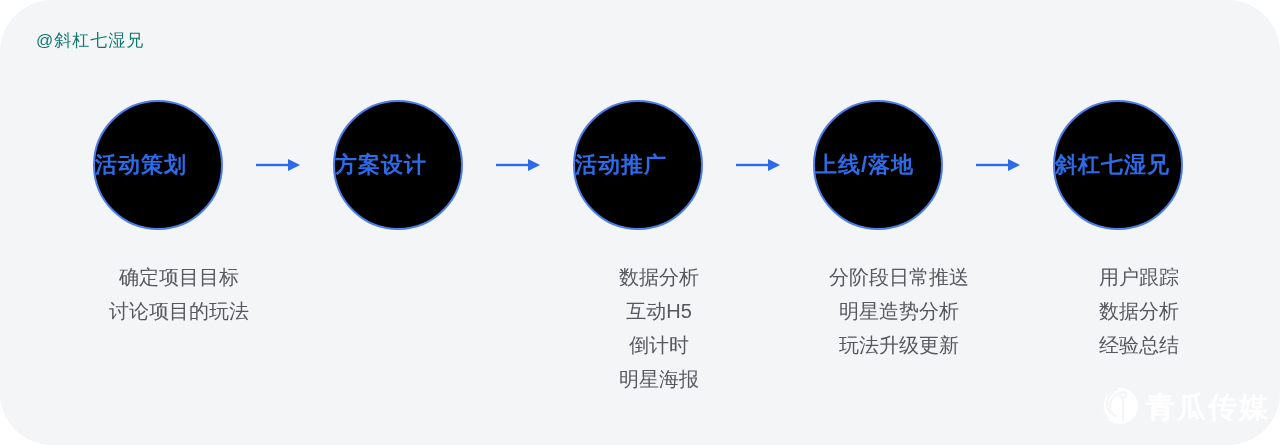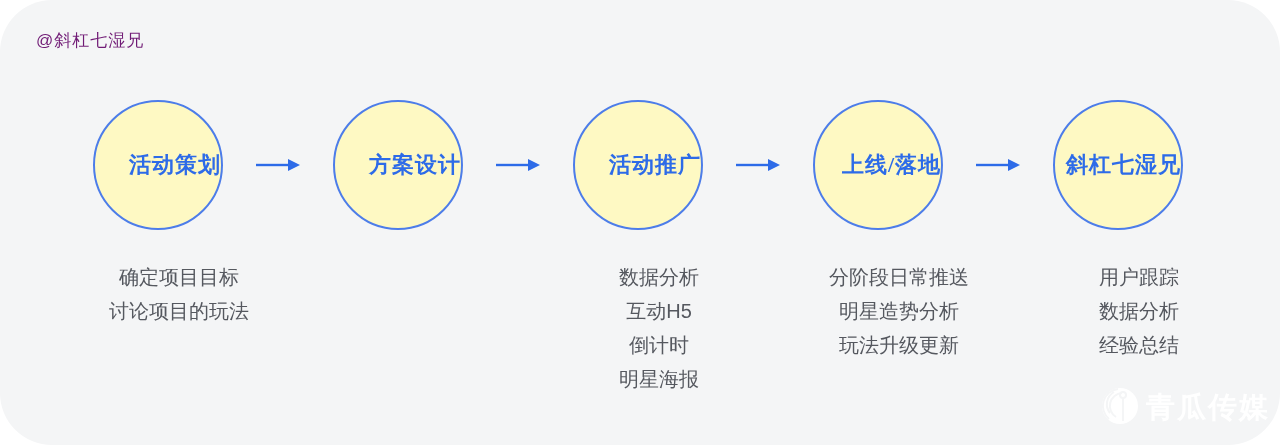--- a/index.html
+++ b/index.html
@@ -18,47 +18,47 @@
     height: 445px;
     background: #f4f5f6;
     border-radius: 52px;
     overflow: hidden;
   }
   .watermark {
     position: absolute;
     left: 36px;
     top: 29px;
     font-size: 17px;
-    color: #701a75;
+    color: #0f766e;
     letter-spacing: 1px;
   }
   .flow {
     position: absolute;
     left: 0; top: 0;
     width: 1280px;
     height: 445px;
   }
   .stage {
     position: absolute;
     top: 100px;
     width: 240px;
     display: flex;
     flex-direction: column;
     align-items: center;
   }
   .circle {
     width: 130px;
     height: 130px;
     border-radius: 50%;
-    background: #fef9c3;
+    background: #000000;
     border: 2px solid #4d7de9;
     box-sizing: border-box;
     display: flex;
     align-items: center;
-    justify-content: flex-end;
+    justify-content: flex-start;
   }
   .circle-label {
     font-size: 22px;
     font-weight: bold;
     color: #2d6be8;
     letter-spacing: 1px;
     white-space: nowrap;
   }
   .items {
     margin-top: 30px;
@@ -140,21 +140,21 @@
           <div class="item">倒计时</div>
           <div class="item">明星海报</div>
         </div>
   </div>
 <div class="arrow" style="left: 734px;">
         <svg width="46" height="14" viewBox="0 0 46 14">
           <line x1="1" y1="7" x2="33" y2="7" stroke="#2d6be8" stroke-width="2.4"></line>
           <path d="M33 1 L45 7 L33 13 Z" fill="#2d6be8"></path>
         </svg>
       </div>
-  <div class="stage" style="left: 758px; font-family: Liberation Serif, serif;">
+  <div class="stage" style="left: 758px;">
     <div class="circle">
       <span class="circle-label">上线/落地</span>
     </div>
     <div class="items">
           <div class="item">分阶段日常推送</div>
           <div class="item">明星造势分析</div>
           <div class="item">玩法升级更新</div>
         </div>
   </div>
 <div class="arrow" style="left: 974px;">

